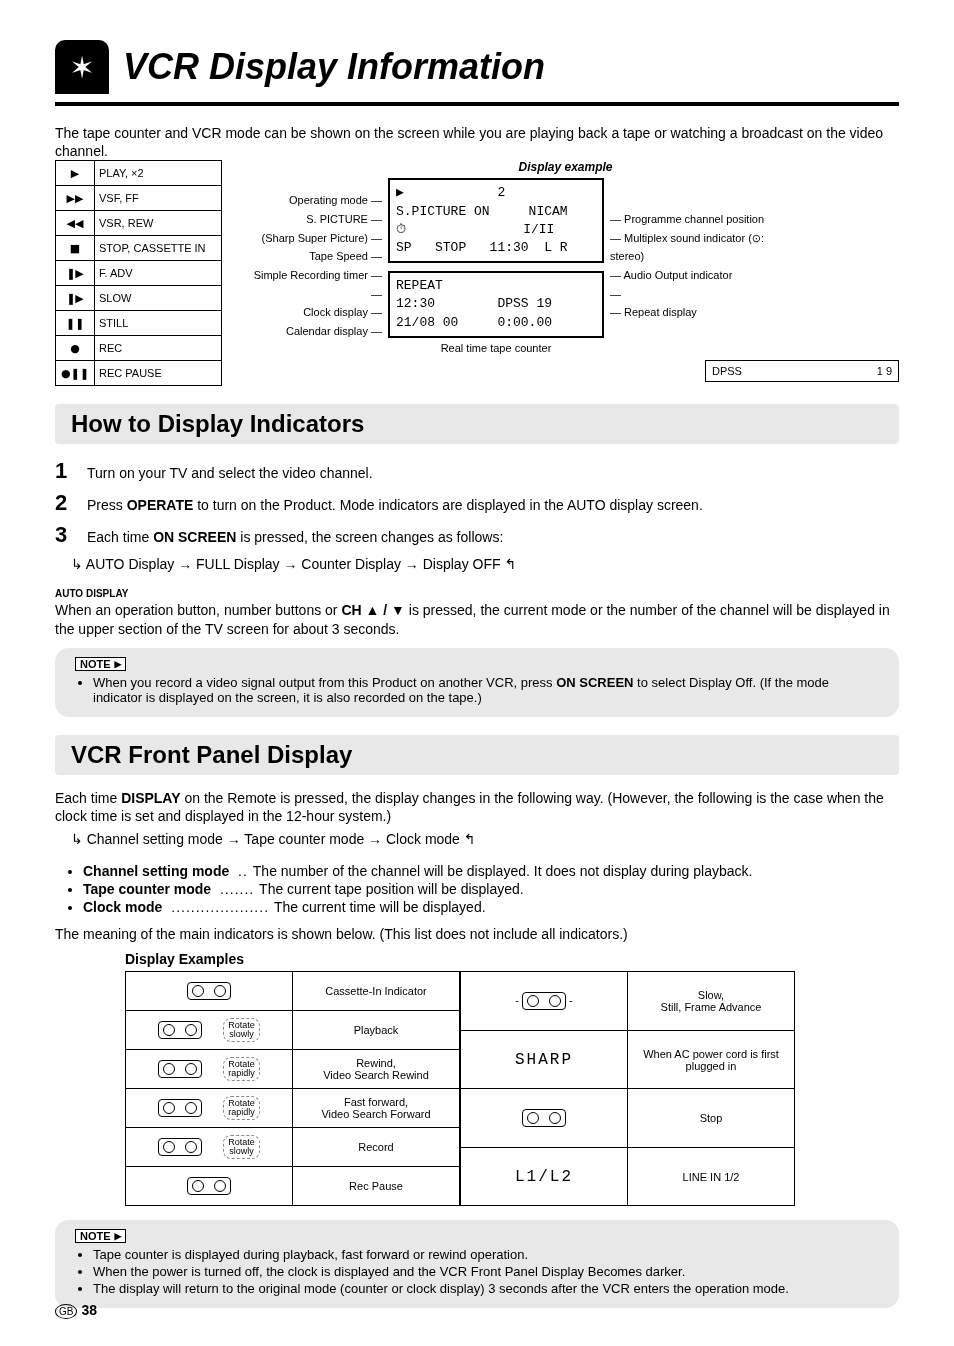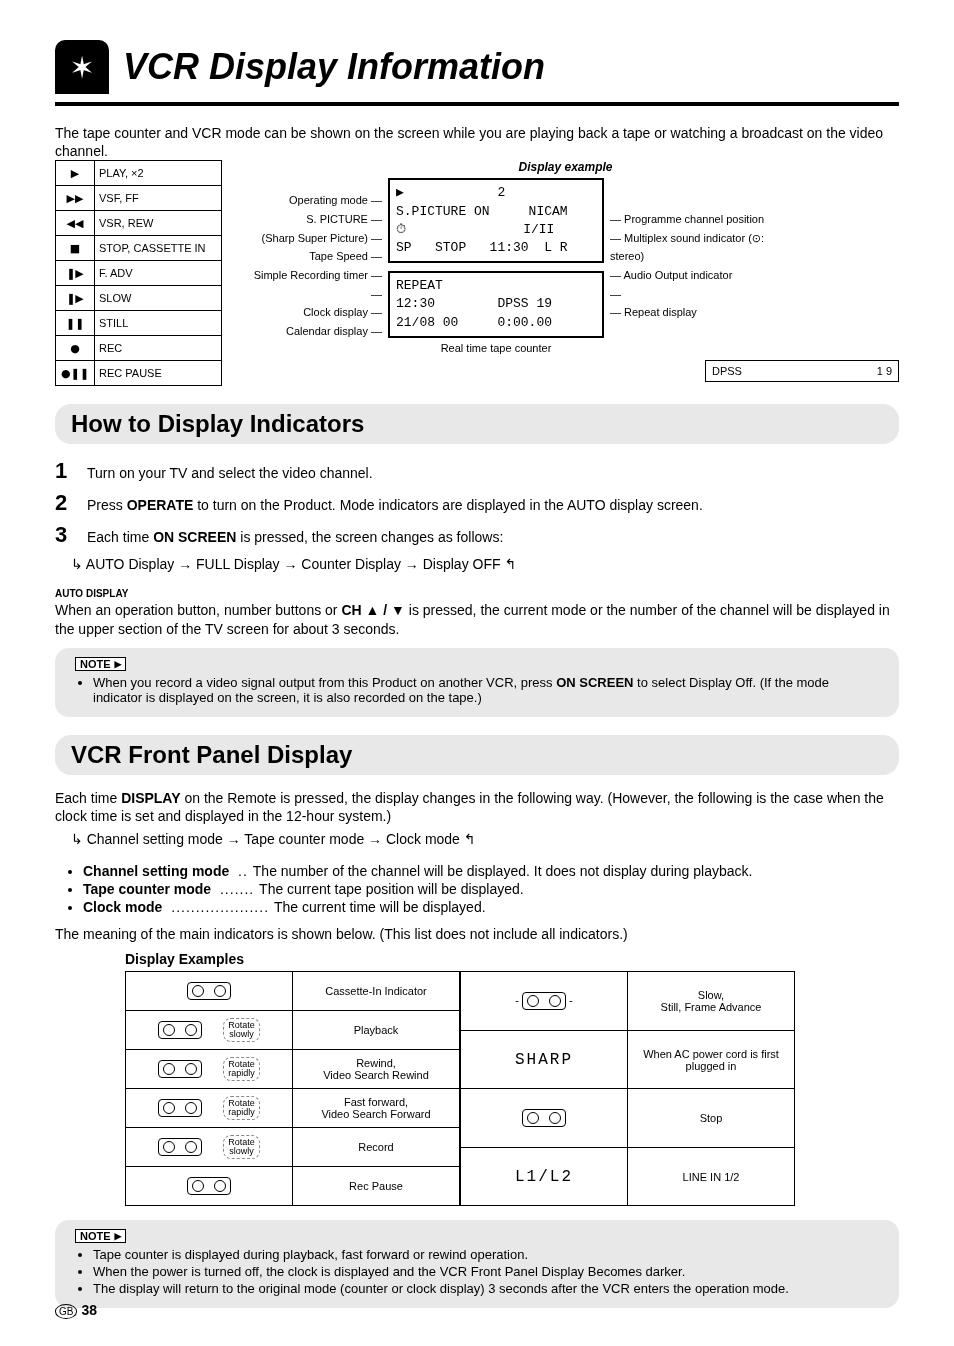--- a/index.html
+++ b/index.html
@@ -109,21 +109,21 @@
     width: 180px;
     display: flex;
     align-items: center;
     justify-content: space-between;
     padding: 0 6px;
     font-size: 11px;
   }
   
   .section-bar {
     background: #e8e8e8;
-    border-radius: 16px;
+    border-radius: 4px;
     padding: 6px 16px;
     font-size: 24px;
     font-weight: bold;
     margin: 18px 0 14px 0;
   }
   ol.steps {
     list-style: none;
     padding: 0;
     margin: 0 0 8px 0;
     font-size: 14px;

